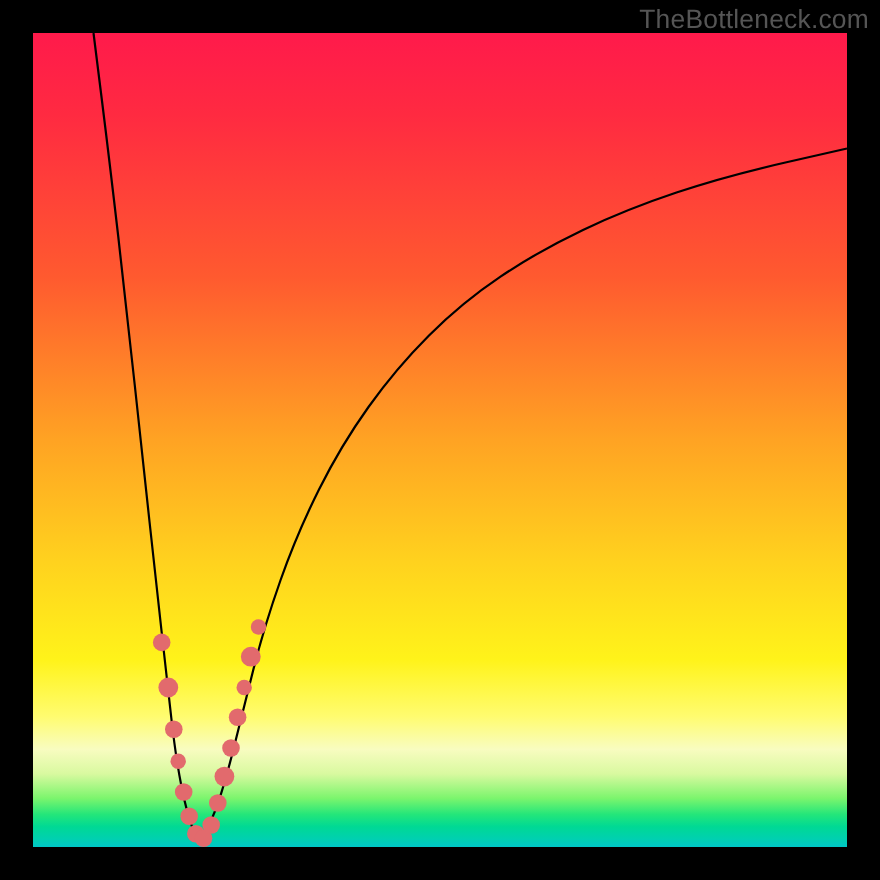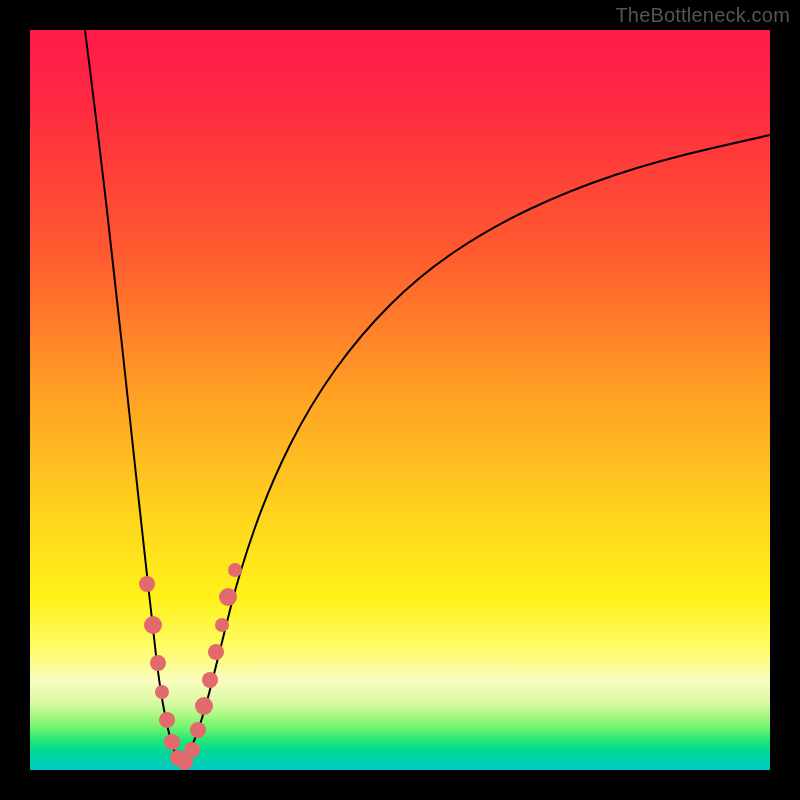--- a/index.html
+++ b/index.html
@@ -39,21 +39,21 @@
       #00d994 97.5%,
       #00d0b0 99%,
       #00c7c7 100%
     );
   }
   .watermark {
     position: absolute;
     top: 4px;
     right: 10px;
     color: #555555;
-    font-size: 20px;
+    font-size: 24px;
     font-weight: 400;
     letter-spacing: 0.2px;
     user-select: none;
   }
   svg.curve {
     position: absolute;
     inset: 0;
     width: 740px;
     height: 740px;
     overflow: visible;

